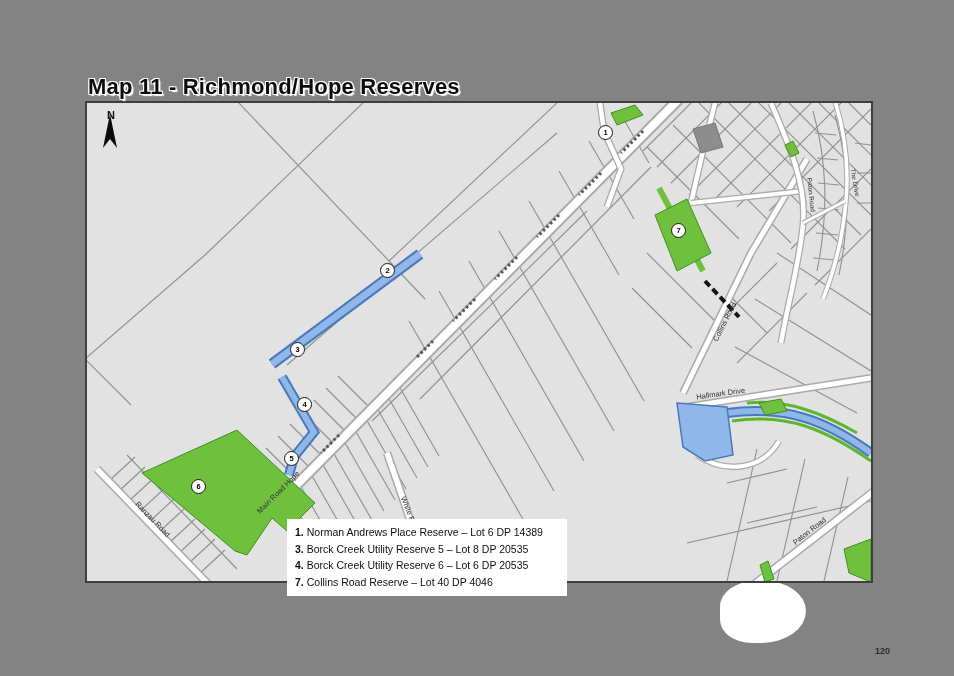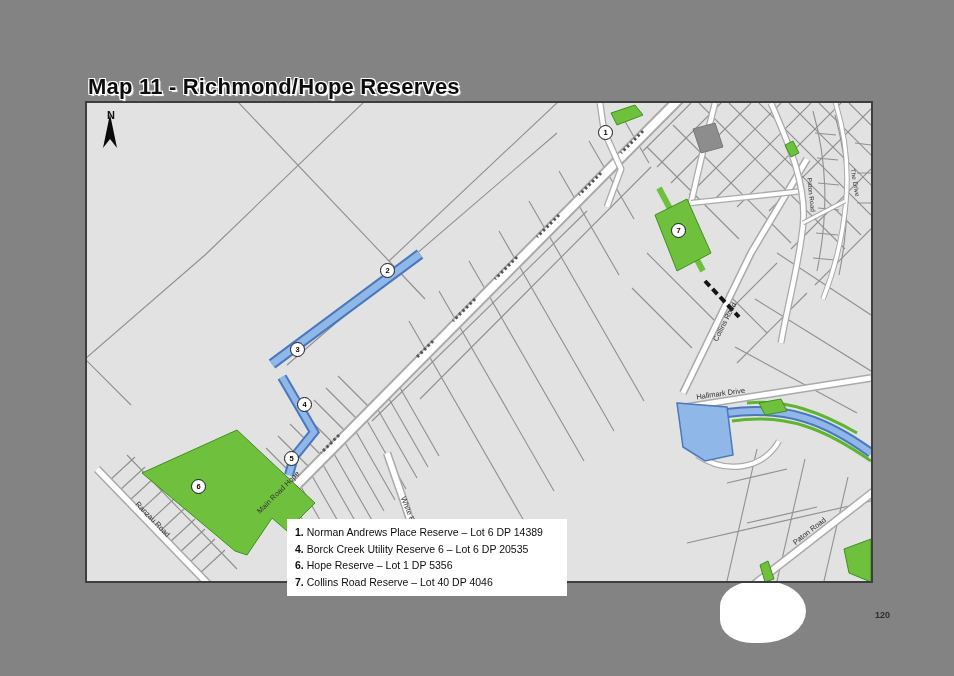--- a/index.html
+++ b/index.html
@@ -13,21 +13,21 @@
        border:2px solid #3e3e3e;z-index:2;}
   .map-frame svg{position:absolute;left:0;top:0;}
   .north{position:absolute;left:13px;top:7px;width:22px;text-align:center;z-index:6;color:#111;}
   .north .nlet{font-size:11px;font-weight:bold;line-height:11px;display:block;}
   .marker{position:absolute;width:13px;height:13px;border-radius:50%;background:#fff;border:1.4px solid #161616;
        display:flex;align-items:center;justify-content:center;font-size:7.5px;font-weight:bold;color:#000;z-index:7;}
   .legend{position:absolute;left:287px;top:519px;width:256px;background:#ffffff;z-index:20;
        padding:5px 16px 6px 8px;font-size:10.5px;color:#0e0e0e;}
   .legend-row{line-height:16.5px;white-space:nowrap;}
   .legend-row .ln{font-weight:bold;margin-right:3px;}
-  .page-number{position:absolute;left:875px;top:610px;font-size:9px;font-weight:bold;color:#2e2e2e;z-index:3;}
+  .page-number{position:absolute;left:875px;top:646px;font-size:9px;font-weight:bold;color:#2e2e2e;z-index:3;}
   .spill{position:absolute;left:720px;top:581px;width:86px;height:62px;background:#fff;
        border-radius:46% 54% 58% 42%;z-index:1;}
   text{font-family:"Liberation Sans",sans-serif;}
 </style>
 </head>
 <body>
 
 <div id="stage">
 
   <div class="map-title">Map 11 - Richmond/Hope Reserves</div>
@@ -133,20 +133,20 @@
     <div class="marker" style="left:210px;top:294px;">4</div>
     <div class="marker" style="left:197px;top:348px;">5</div>
     <div class="marker" style="left:104px;top:376px;">6</div>
     <div class="marker" style="left:584px;top:120px;">7</div>
   </div>
 
   <div class="spill"></div>
 
   <div class="legend">
     <div class="legend-row"><span class="ln">1.</span><span>Norman Andrews Place Reserve – Lot 6 DP 14389</span></div>
+    <div class="legend-row"><span class="ln">3.</span><span>Borck Creek Utility Reserve 5 – Lot 8 DP 20535</span></div>
     <div class="legend-row"><span class="ln">4.</span><span>Borck Creek Utility Reserve 6 – Lot 6 DP 20535</span></div>
-    <div class="legend-row"><span class="ln">6.</span><span>Hope Reserve – Lot 1 DP 5356</span></div>
     <div class="legend-row"><span class="ln">7.</span><span>Collins Road Reserve – Lot 40 DP 4046</span></div>
   </div>
 
   <div class="page-number">120</div>
 
 </div>
 
 </body></html>

